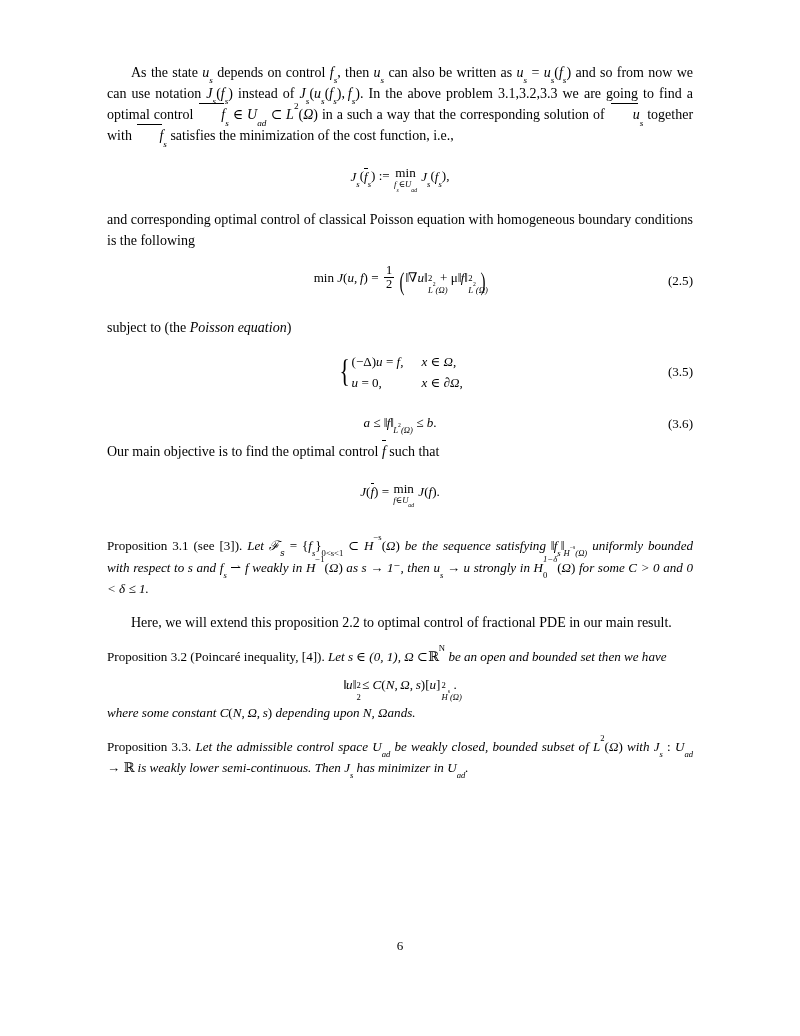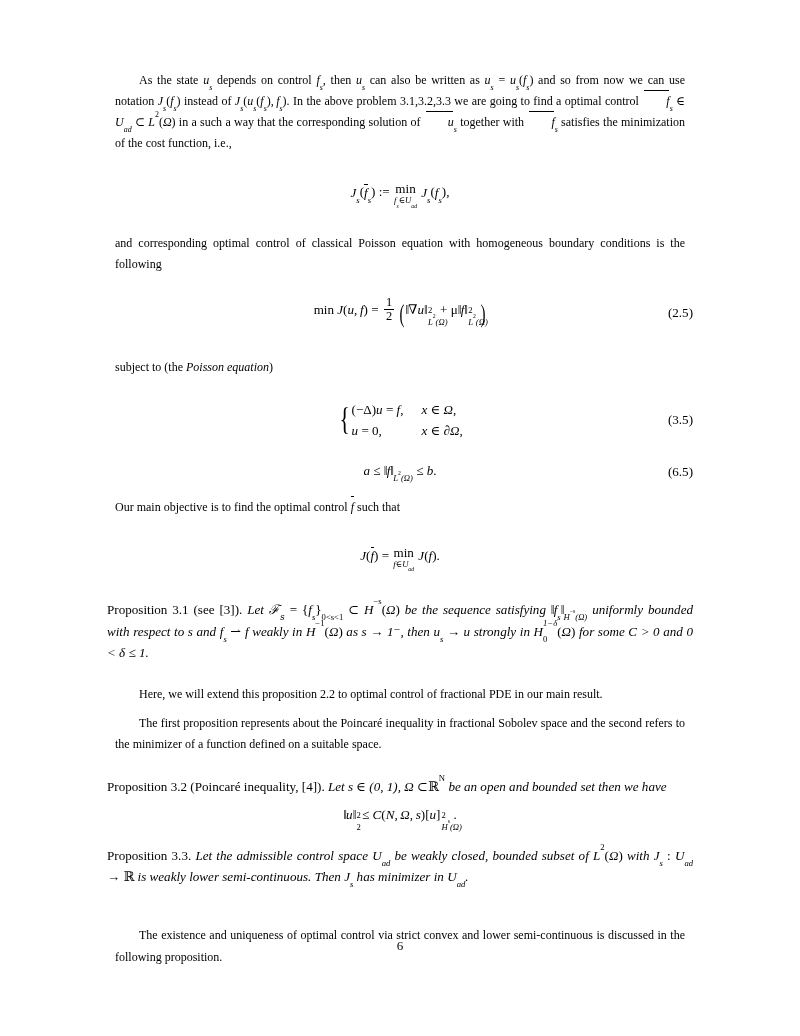--- a/index.html
+++ b/index.html
@@ -18,25 +18,25 @@
 
   .page {
     position: absolute;
     left: 107px;
     top: 62px;
     width: 586px;
   }
 
   
   .para {
-    font-size: 12px;
+    font-size: 14px;
     line-height: 21.1px;
     text-align: justify;
     text-justify: inter-word;
-    margin: 8px;
+    margin: 0;
     hyphens: manual;
   }
   .para.indent { text-indent: 24px; }
   .gap-s { height: 9px; }
   .gap-m { height: 13px; }
   .gap-l { height: 20px; }
   .gap-xl { height: 30px; }
 
   
   .display {
@@ -268,21 +268,21 @@
     <span class="eqno">(3.5)</span>
   </div>
 
   <div class="gap-m"></div>
 
 
   <div class="gap-s"></div>
 
   <div class="display">
     <span class="m">a</span> <span class="op">≤</span> <span class="nb">‖</span><span class="m">f</span><span class="nb">‖</span><span class="m"><sub>L<sup class="up">2</sup>(Ω)</sub></span> <span class="op">≤</span> <span class="m">b</span><span class="op">.</span>
-    <span class="eqno">(6.5)</span>
+    <span class="eqno">(3.6)</span>
   </div>
 
   <div class="gap-s"></div>
 
   <p class="para"><span>Our main objective is to find the optimal control</span>
     <span class="bar m">f</span>
     <span>such that</span></p>
 
   <div class="gap-l"></div>
 
@@ -311,51 +311,52 @@
     <span class="m">u<sub>s</sub></span> <span class="op">→</span> <span class="m">u</span>
     <span>strongly in</span>
     <span class="m">H</span><span class="msub" style="width:auto;position:relative;display:inline-block;"><sub class="up" style="font-style:normal;">0</sub><sup class="up" style="font-style:italic;margin-left:-0.5em;">1−δ</sup></span><span class="op">(</span><span class="m">Ω</span><span class="op">)</span>
     <span>for some C &gt; 0 and 0 &lt; δ ≤ 1.</span>
   </p>
 
   <div class="gap-m"></div>
 
   <p class="para indent">Here, we will extend this proposition 2.2 to optimal control of fractional PDE in our main result.</p>
 
-  <p class="para indent">The first proposition represents about the Poincaré inequality in fractional Sobolev space and the second refers to the minimizer of a function defined on a suitable space.</p>
 
   <div class="gap-m"></div>
 
   <p class="prop"><span class="prop-head">Proposition 3.2</span> <span class="prop-upright">(Poincaré inequality, [4]).</span>
     <span>Let s ∈ (0, 1), Ω ⊂</span><span class="bb">ℝ</span><sup class="up">N</sup>
     <span>be an open and bounded set then we have</span>
   </p>
 
   <div class="gap-s"></div>
 
   <div class="centered-eq">
     <span class="nb">‖</span><span class="m">u</span><span class="nb">‖</span><span class="msub"><span class="s-sup">2</span><span class="s-sub" style="font-style:normal;">2</span></span>&nbsp;&nbsp;<span class="op">≤</span> <span class="m">C</span><span class="op">(</span><span class="m">N</span><span class="op">, </span><span class="m">Ω</span><span class="op">, </span><span class="m">s</span><span class="op">)[</span><span class="m">u</span><span class="op">]</span><span class="msub"><span class="s-sup">2</span><span class="s-sub">H<sup class="up">s</sup>(Ω)</span></span>&nbsp;&nbsp;&nbsp;&nbsp;<span class="op">.</span>
   </div>
 
   <div class="gap-s"></div>
 
+  <p class="prop"><span>where some constant</span>
+    <span class="m">C</span><span class="op">(</span><span class="m">N</span><span class="op">, </span><span class="m">Ω</span><span class="op">, </span><span class="m">s</span><span class="op">)</span>
+    <span>depending upon N, Ωands.</span></p>
 
   <div class="gap-m"></div>
 
   <p class="prop"><span class="prop-head">Proposition 3.3.</span>
     <span>Let the admissible control space</span>
     <span class="m">U<sub>ad</sub></span>
     <span>be weakly closed, bounded subset of</span>
     <span class="m">L<sup class="up">2</sup></span><span class="op">(</span><span class="m">Ω</span><span class="op">)</span>
     <span>with</span>
     <span class="m">J<sub>s</sub></span> <span class="op">:</span> <span class="m">U<sub>ad</sub></span> <span class="op">→</span> <span class="bb">ℝ</span>
     <span>is weakly lower semi-continuous. Then</span>
     <span class="m">J<sub>s</sub></span>
     <span>has minimizer in</span>
     <span class="m">U<sub>ad</sub></span><span>.</span></p>
 
   <div class="gap-xl"></div>
 
-  <p class="para indent">The existence and uniqueness of optimal control via strict convex and lower semi-continuous is discussed in the following proposition.</p>
 
 </div>
 
 <div class="folio">6</div>
 
 </body></html>

